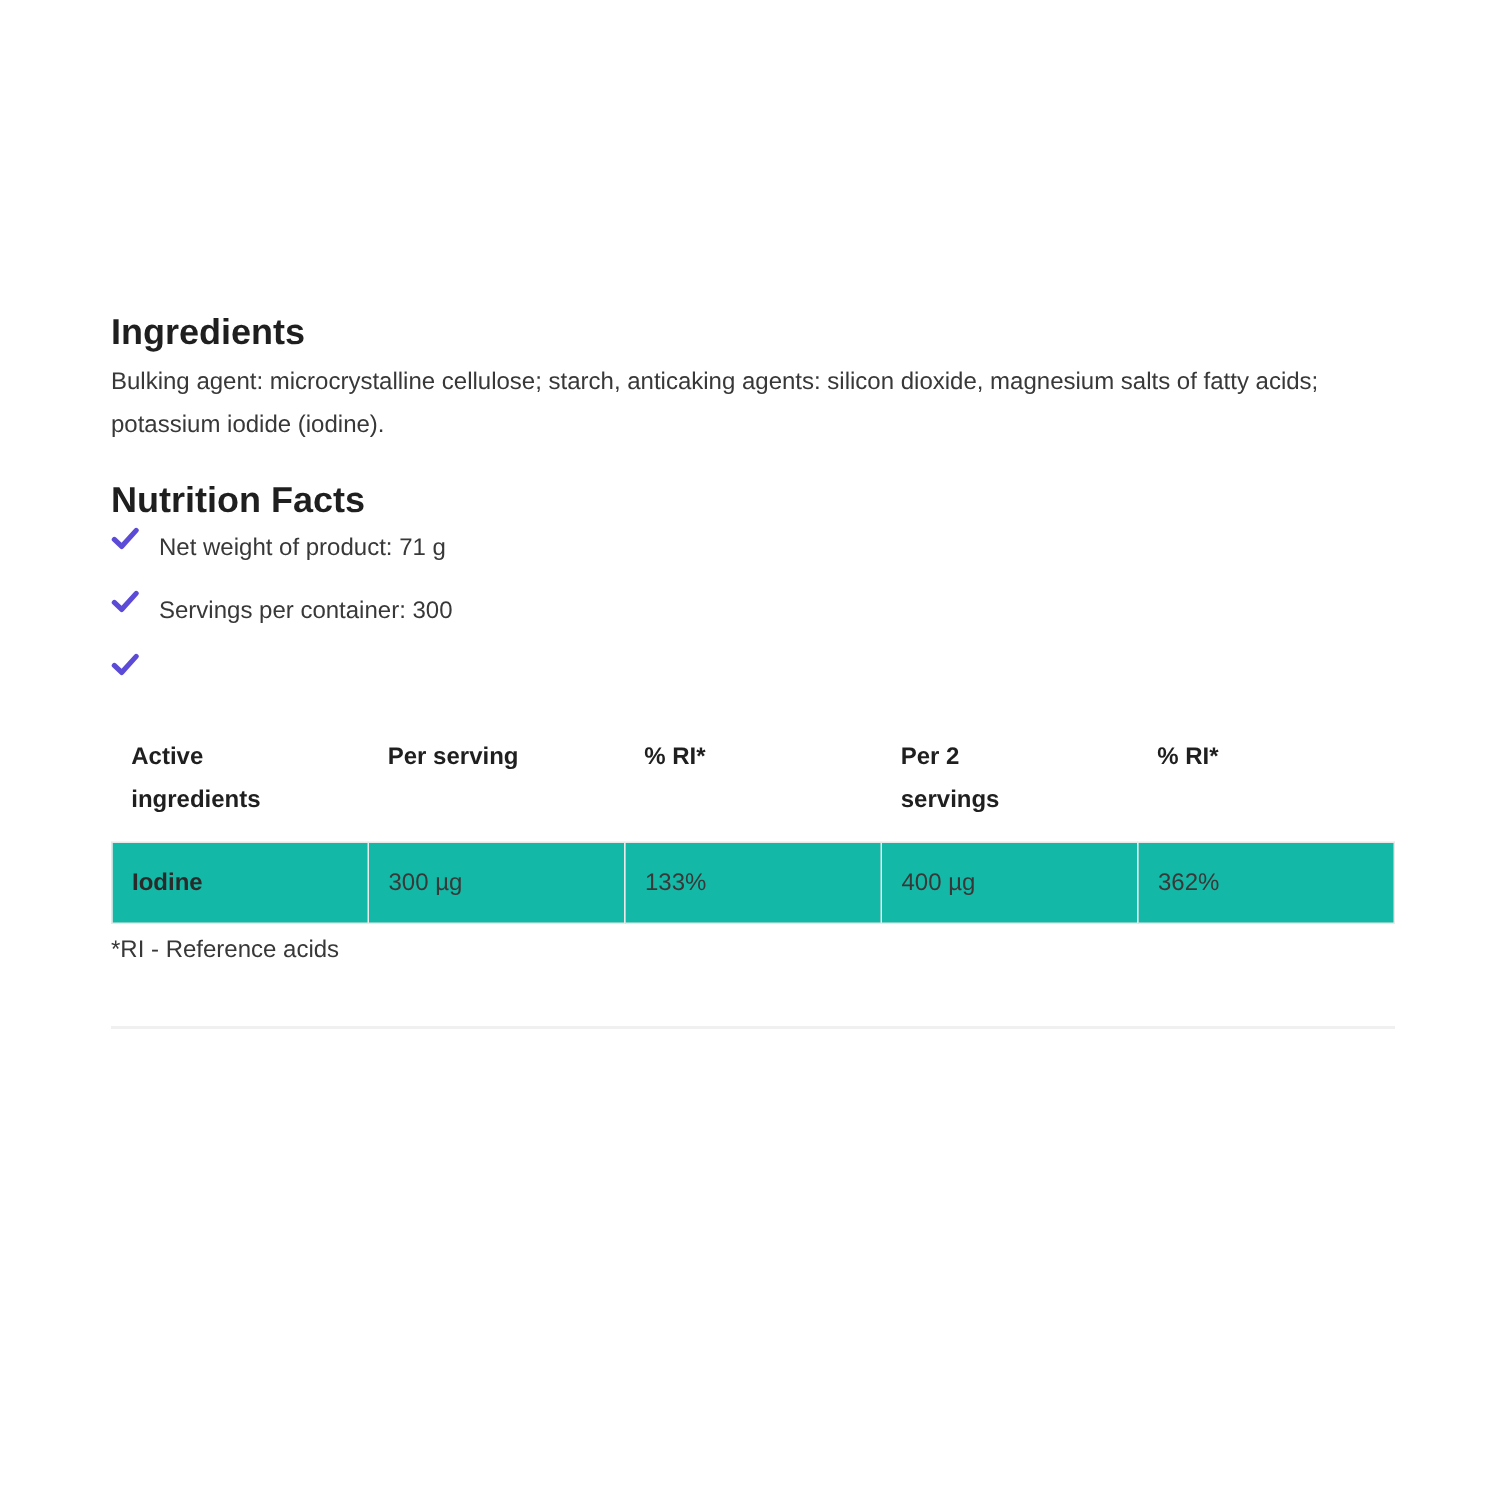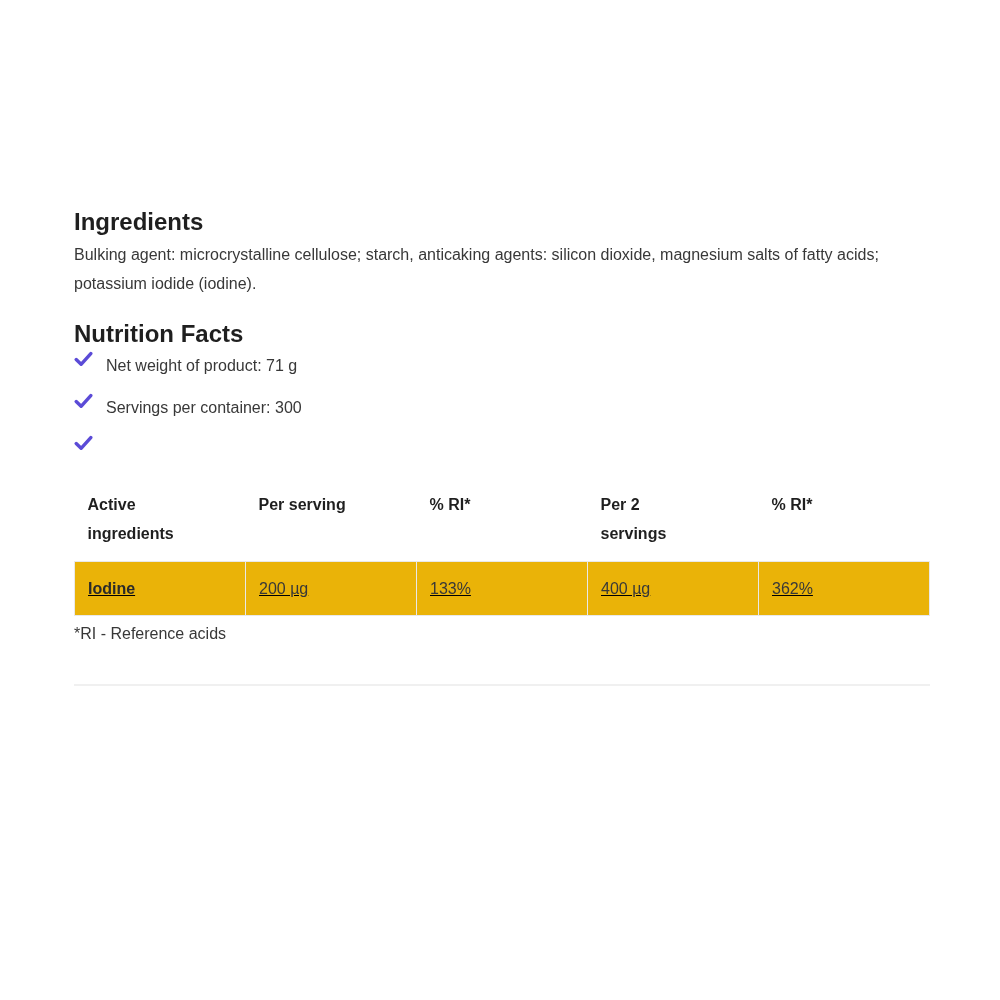--- a/index.html
+++ b/index.html
@@ -47,35 +47,34 @@
   .bullet-label {
     font-size: 16px;
     line-height: 29px;
     color: #383838;
   }
   table.nutrition-table {
     margin-top: 26px;
     width: 100%;
     border-collapse: collapse;
     table-layout: fixed;
-    text-decoration: underline;
   }
   table.nutrition-table th {
     text-align: left;
     vertical-align: top;
     font-size: 16px;
     line-height: 29px;
     font-weight: bold;
     color: #1f1f1f;
     padding: 0 8px 13px 13px;
   }
   .th-wrap { display: inline-block; max-width: 100px; }
   table.nutrition-table td {
     border: 1px solid #e9e9e9;
-    background: #eab308;
+    background: #14b8a6;
     font-size: 16px;
     line-height: 17px;
     color: #383838;
     padding: 18px 8px 18px 13px;
     vertical-align: middle;
   }
   table.nutrition-table td.cell-name { font-weight: bold; color: #2a2a2a; }
   .footnote {
     margin-top: 3px;
     font-size: 16px;
@@ -142,21 +141,21 @@
           <span class="th-wrap">Per 2 servings</span>
         </th>
         <th>
           <span class="th-wrap">% RI*</span>
         </th>
       </tr>
     </thead>
     <tbody>
       <tr>
         <td class="cell-name">Iodine</td>
-        <td>200 µg</td>
+        <td>300 µg</td>
         <td>133%</td>
         <td>400 µg</td>
         <td>362%</td>
       </tr>
     </tbody>
   </table>
 
   <p class="footnote">*RI - Reference acids</p>
 
   <div class="section-divider"></div>

